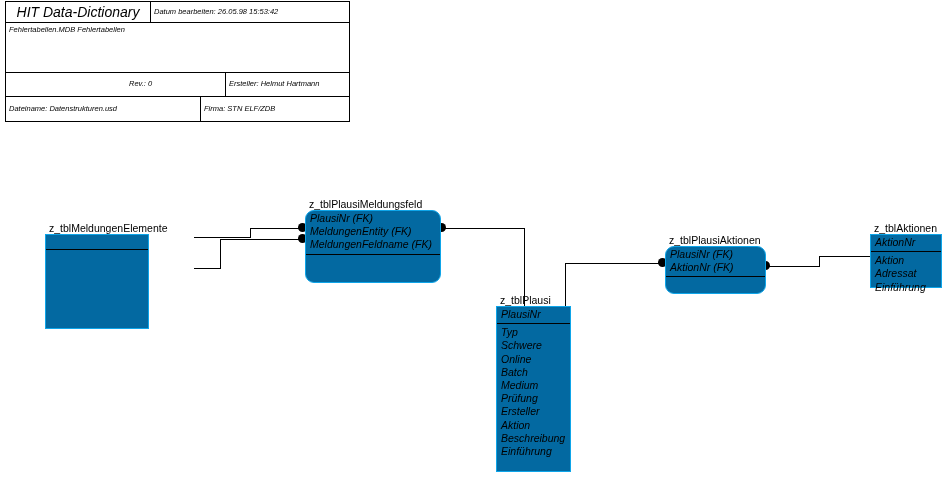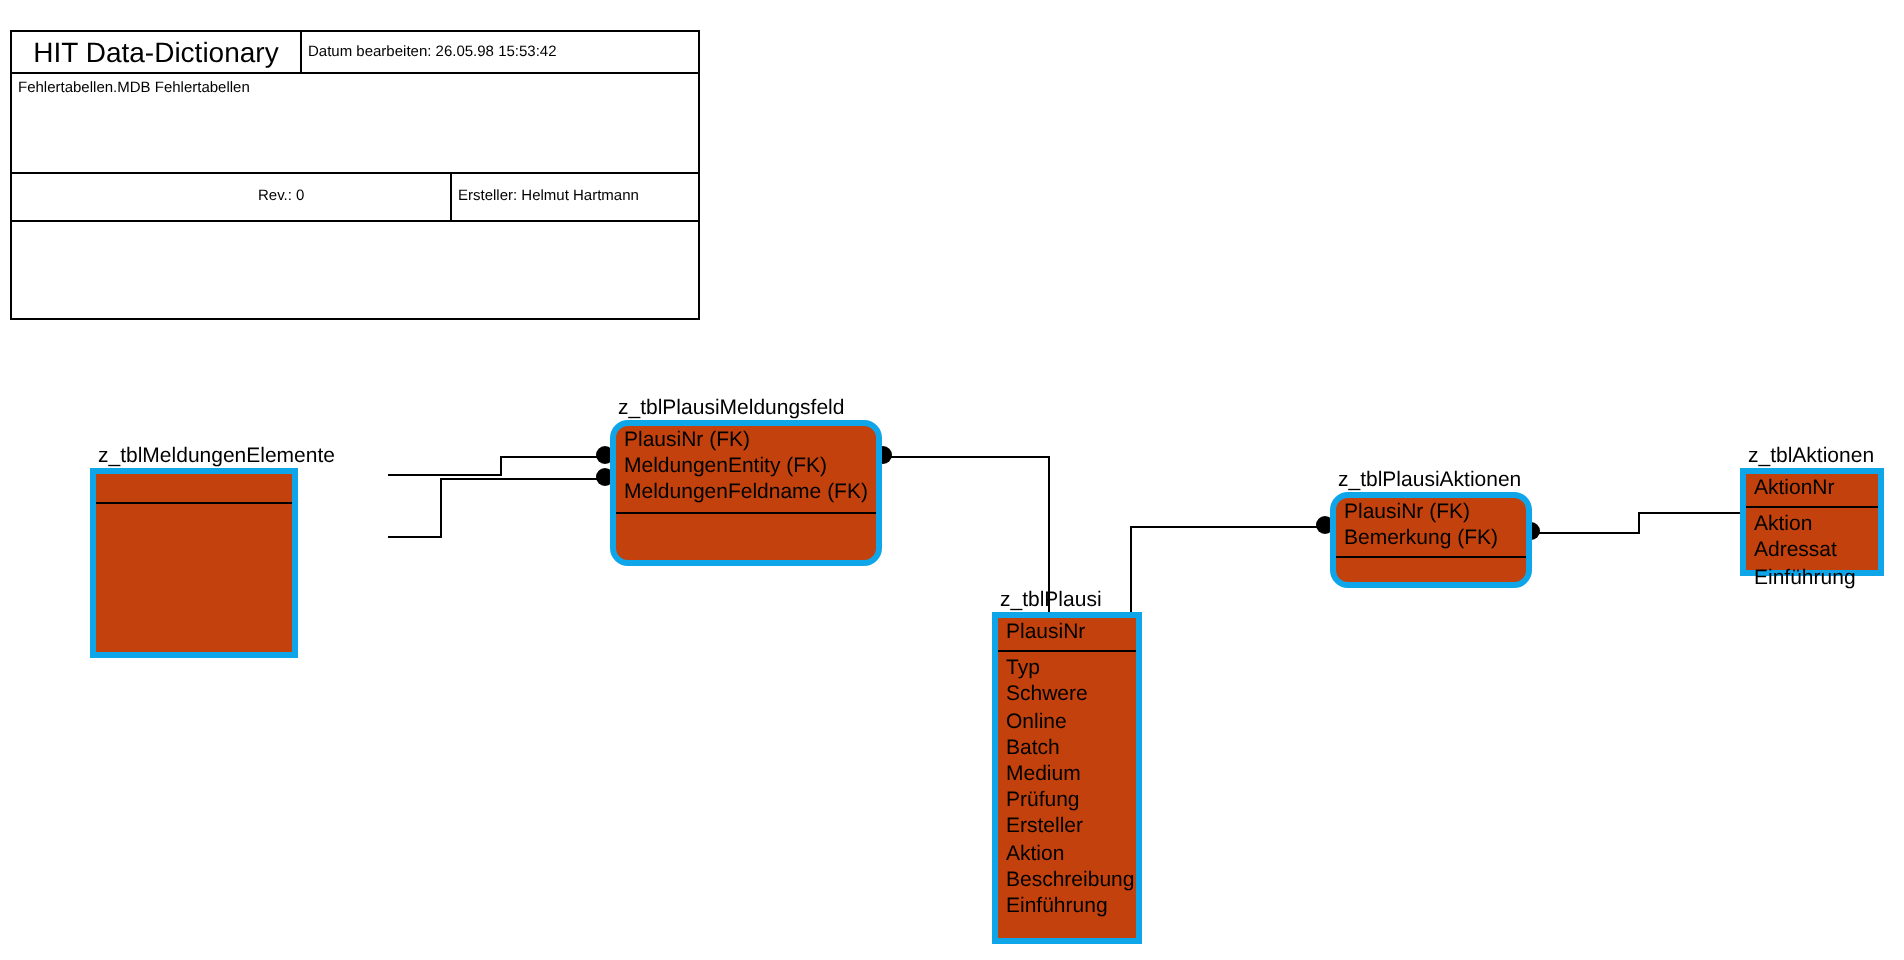--- a/index.html
+++ b/index.html
@@ -13,25 +13,26 @@
     position: relative;
     font-family: "Liberation Sans", sans-serif;
     color: #000000;
     overflow: hidden;
   }
 
   
   #title-block {
     position: absolute;
     left: 5px;
-    top: 15px;
+    top: 1px;
     width: 345px;
-    height: 145px;
+    height: 121px;
     border: 1px solid #000;
     box-sizing: border-box;
+    font-style: italic;
   }
   .tb-row {
     position: absolute;
     left: 0;
     width: 100%;
     box-sizing: border-box;
   }
   .tb-cell {
     position: absolute;
     top: 0;
@@ -78,26 +79,27 @@
   .entity { position: absolute; }
   .entity-label {
     position: absolute;
     bottom: 100%;
     left: 4px;
     font-size: 10.5px;
     line-height: 12px;
     white-space: nowrap;
   }
   .entity-box {
-    border: 3px solid #0ea5e9;
-    box-sizing: border-box;
-    background: #c2410c;
+    border: 1px solid #0ea5e9;
+    box-sizing: border-box;
+    background: #0369a1;
     height: 100%;
     width: 100%;
     position: relative;
+    font-style: italic;
   }
   .entity-box.rounded { border-radius: 9px; }
   .key-area {
     border-bottom: 1px solid #000;
     box-sizing: border-box;
     padding: 1px 4px 2px 4px;
   }
   .attr-area {
     box-sizing: border-box;
     padding: 2px 4px 2px 4px;
@@ -126,20 +128,24 @@
   <div class="tb-row tb-sep-b" id="tb-row1">
     <div class="tb-cell tb-sep-r" id="tb-title">HIT Data-Dictionary</div>
     <div class="tb-cell" id="tb-datum">Datum bearbeiten: 26.05.98 15:53:42</div>
   </div>
   <div class="tb-row tb-sep-b" id="tb-row2">
     <div class="tb-cell" id="tb-struct">Fehlertabellen.MDB Fehlertabellen</div>
   </div>
   <div class="tb-row tb-sep-b" id="tb-row3">
     <div class="tb-cell tb-sep-r" id="tb-rev">Rev.: 0</div>
     <div class="tb-cell" id="tb-autor">Ersteller: Helmut Hartmann</div>
+  </div>
+  <div class="tb-row" id="tb-row4">
+    <div class="tb-cell tb-sep-r" id="tb-file">Dateiname: Datenstrukturen.usd</div>
+    <div class="tb-cell" id="tb-firma">Firma: STN ELF/ZDB</div>
   </div>
 </div>
 
 <div>
 
   <div class="ln-h" style="left:194px; top:237px; width:56px;"></div>
   <div class="ln-v" style="left:250px; top:228px; height:10px;"></div>
   <div class="ln-h" style="left:250px; top:228px; width:57px;"></div>
 
   <div class="ln-h" style="left:194px; top:268px; width:26px;"></div>
@@ -201,21 +207,21 @@
       <div class="field">Einführung</div>
     </div>
   </div>
 </div>
 
 <div class="entity" style="left:665px; top:246px; width:101px; height:48px;">
   <div class="entity-label">z_tblPlausiAktionen</div>
   <div class="entity-box rounded">
     <div class="key-area">
       <div class="field">PlausiNr (FK)</div>
-      <div class="field">Bemerkung (FK)</div>
+      <div class="field">AktionNr (FK)</div>
     </div>
     <div class="attr-area"></div>
   </div>
 </div>
 
 <div class="entity" style="left:870px; top:234px; width:72px; height:54px;">
   <div class="entity-label">z_tblAktionen</div>
   <div class="entity-box">
     <div class="key-area">
       <div class="field">AktionNr</div>

